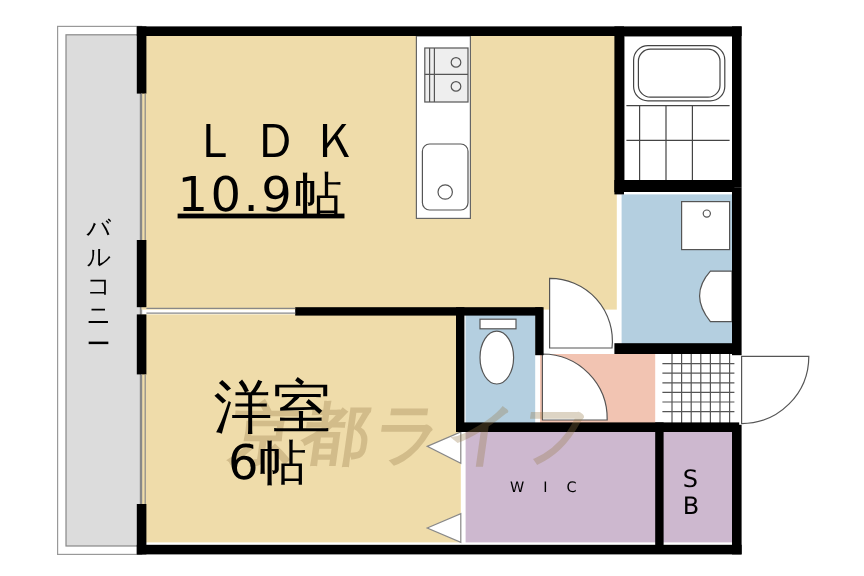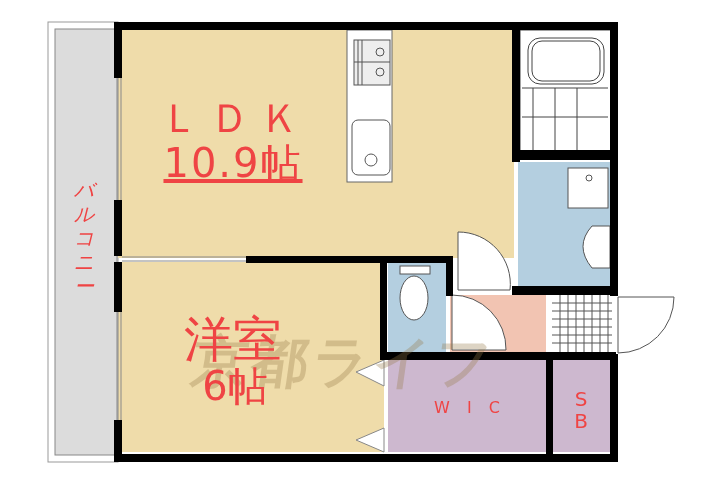--- a/index.html
+++ b/index.html
@@ -1,25 +1,25 @@
 <!DOCTYPE html>
 <html><head>
 <meta charset="utf-8">
 <style>
   html, body { margin:0; padding:0; background:#ffffff; }
   body { width:720px; height:480px; position:relative; overflow:hidden; font-family:"DejaVu Sans", sans-serif; }
   svg.plan { position:absolute; left:0; top:0; }
-  .label { position:absolute; color:#ef4444; text-align:center; line-height:1; white-space:nowrap; }
+  .label { position:absolute; color:#000000; line-height:1; white-space:nowrap; }
   .ldk-name { left:160px; top:98px; width:150px; font-size:40px; letter-spacing:10px; font-family:"DejaVu Sans", sans-serif; }
   .ldk-size { left:148px; top:143px; width:170px; font-size:40px; letter-spacing:2px;text-decoration:underline; }
   .yo-name { left:178px; top:315px; width:110px; font-size:49px; }
   .yo-size { left:190px; top:366px; width:90px; font-size:40px; }
-  .wic { left:425px; top:400px; width:90px; font-size:16px; letter-spacing:6px; }
+  .wic { left:425px; top:400px; width:90px; font-size:12px; letter-spacing:6px; }
   .sb { left:569px; top:388px; width:24px; font-size:20px; line-height:22px; white-space:normal; }
-  .balcony { left:72px; top:178px; width:24px; font-size:20px; line-height:24px; white-space:normal;font-style:italic; }
+  .balcony { left:72px; top:178px; width:24px; font-size:20px; line-height:24px; white-space:normal; }
   .watermark { position:absolute; left:192px; top:325px; font-size:56px; font-weight:bold; color:rgba(150,120,70,0.32); letter-spacing:4px; transform:skewX(-8deg); }
 </style>
 </head>
 <body>
 
 <svg class="plan" width="720" height="480" viewBox="0 0 720 480">
 
   <rect x="48" y="22" width="70" height="440" fill="#ffffff" stroke="#999" stroke-width="1"></rect>
   <rect x="55" y="29" width="62" height="426" fill="#dcdcdc" stroke="#888" stroke-width="1"></rect>
 

